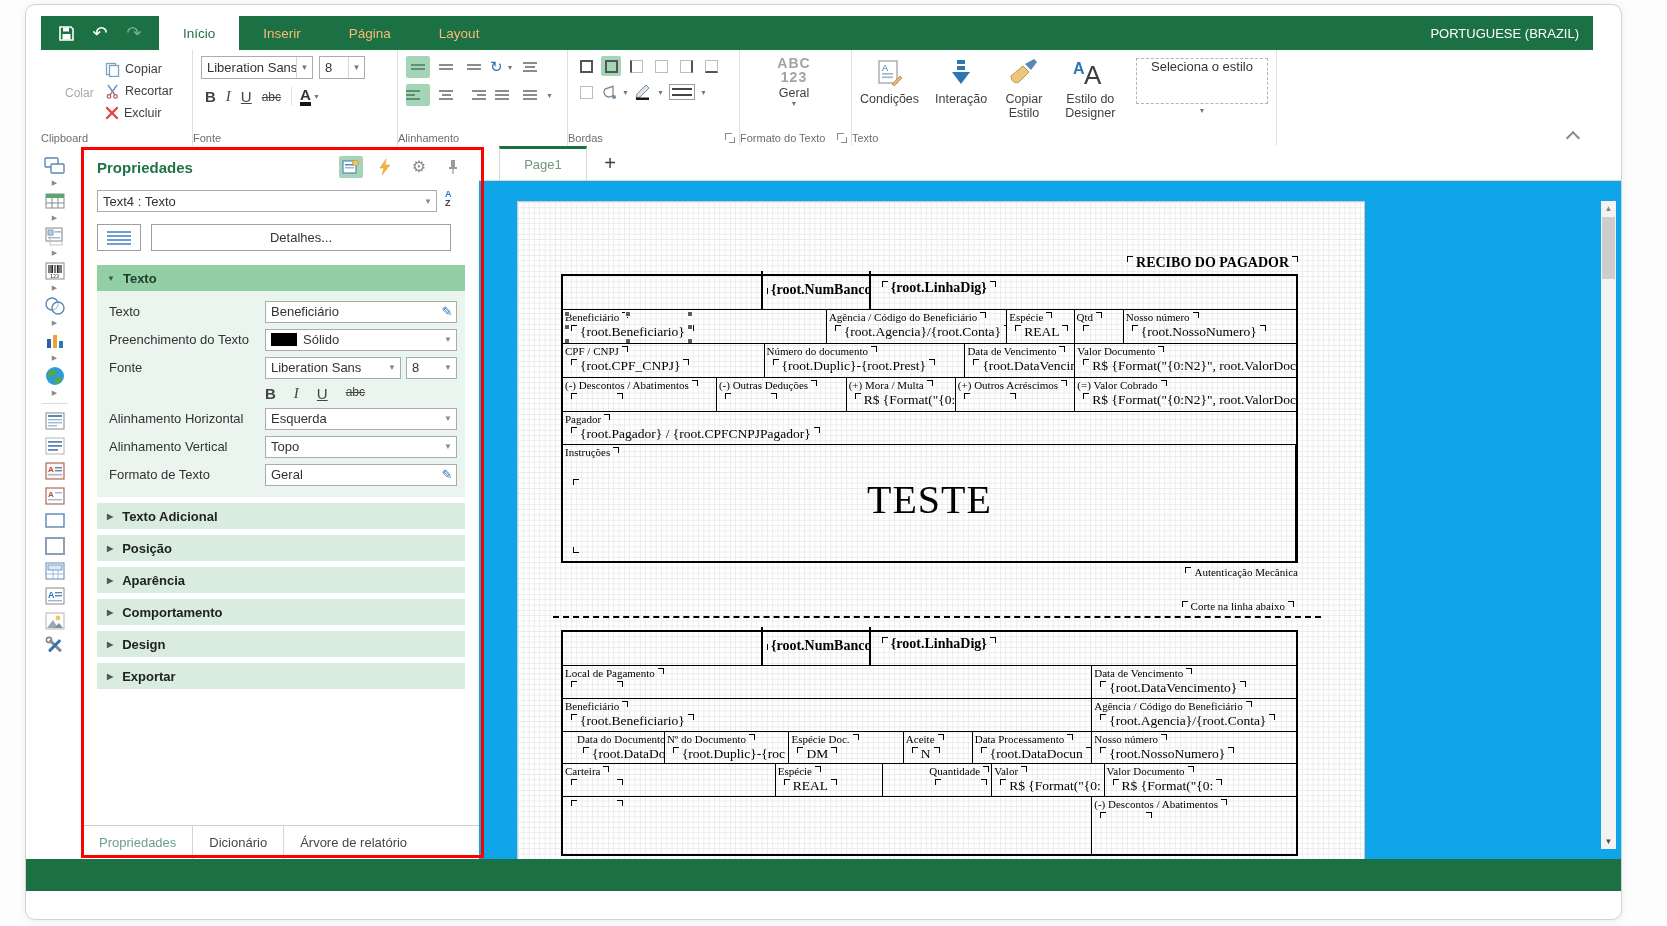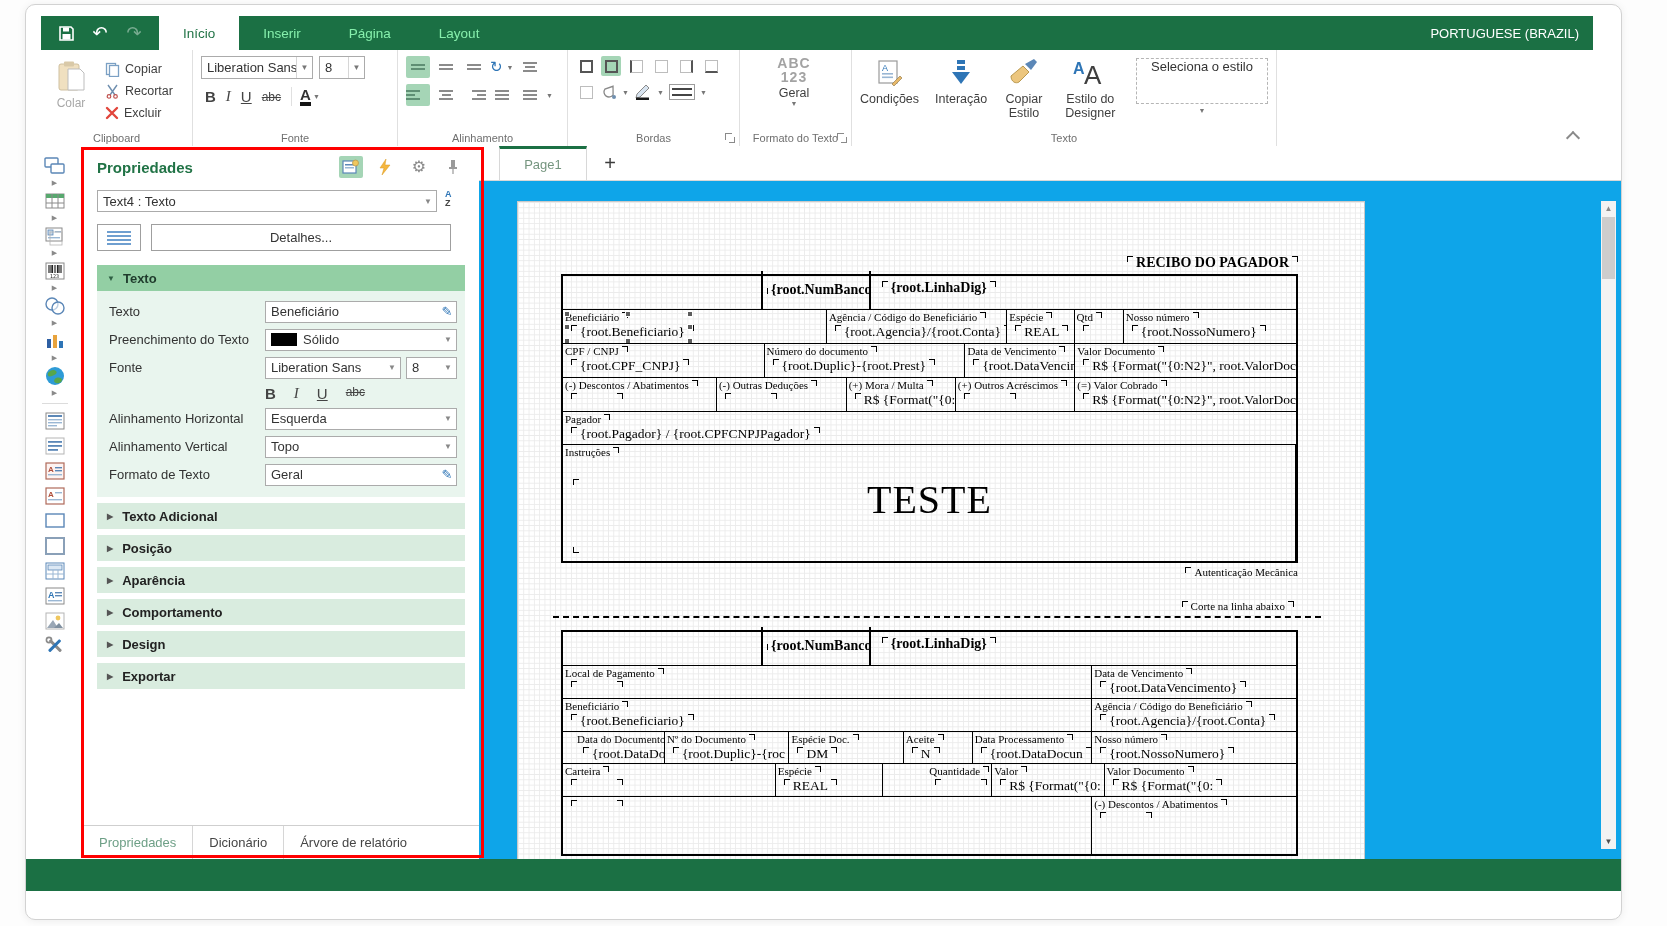--- a/index.html
+++ b/index.html
@@ -10,37 +10,37 @@
     box-shadow:0 1px 8px rgba(0,0,0,.07); }
 
   
   .greenbar { position:absolute; left:15px; top:11px; right:28px; height:34px;
     background:#1b7044; display:flex; align-items:stretch; color:#fff; }
   .qa { display:flex; align-items:center; gap:4px; padding:0 10px; }
   .qa-btn { width:30px; height:26px; display:flex; align-items:center; justify-content:center;
     font-size:18px; color:#fff; }
   .qa-btn.dim { color:#78ab90; }
   .ribbon-tabs { display:flex; align-items:stretch; }
-  .rtab { padding:0 24px; display:flex; align-items:center; font-size:13.5px; color:#86efac; cursor:default; }
+  .rtab { padding:0 24px; display:flex; align-items:center; font-size:13.5px; color:#fdba74; cursor:default; }
   .rtab.active { background:#fff; color:#217346; }
   .langbadge { margin-left:auto; display:flex; align-items:center; padding-right:14px; font-size:13px; }
 
   
   .ribbon { position:absolute; left:15px; top:45px; right:28px; height:96px; background:#fff; display:flex; }
   .rgroup { position:relative; padding:6px 8px 18px 8px; border-right:1px solid #e0e0e0; }
-  .rgroup-label { position:absolute; bottom:2px; left:0; right:0; text-align:center;
+  .rgroup-label { position:absolute; bottom:2px; left:0; right:0; 
     font-size:11px; color:#6f6f6f; }
   .launcher { position:absolute; bottom:3px; right:4px; width:10px; height:10px; }
   .launcher:before { content:""; position:absolute; left:0; top:0; width:6px; height:6px;
     border-left:1px solid #8a8a8a; border-top:1px solid #8a8a8a; }
   .launcher:after { content:""; position:absolute; right:0; bottom:0; width:5px; height:5px;
     border-right:1px solid #8a8a8a; border-bottom:1px solid #8a8a8a; }
 
   .clip { display:flex; gap:8px; }
-  .paste-btn { width:44px; display:flex; flex-direction:column; align-items:center; gap:2px; padding-top:4px; }
+  .paste-btn { width:44px; display:flex; flex-direction:row; align-items:center; gap:16px; padding-top:4px; }
   .paste-btn .plabel { font-size:12px; color:#a8a8a8; }
   .clip-col { display:flex; flex-direction:column; justify-content:space-between; padding:2px 0; }
   .small-btn { display:flex; align-items:center; gap:5px; font-size:12.5px; color:#3f3f3f; height:22px; padding:0 4px; }
 
   .combo { display:flex; align-items:center; border:1px solid #ababab; background:#fff; height:23px; }
   .combo .cval { flex:1; padding:0 5px; font-size:13px; color:#333; white-space:nowrap; overflow:hidden; }
   .combo .carr { width:16px; text-align:center; color:#777; font-size:8px; border-left:1px solid #d6d6d6; align-self:stretch; display:flex; align-items:center; justify-content:center;}
   .fonte-row1 { display:flex; gap:6px; margin-bottom:8px; }
   .fonte-row2 { display:flex; align-items:center; gap:10px; padding-left:4px; }
   .fmt-b { font-weight:bold; font-size:15px; color:#444; }

